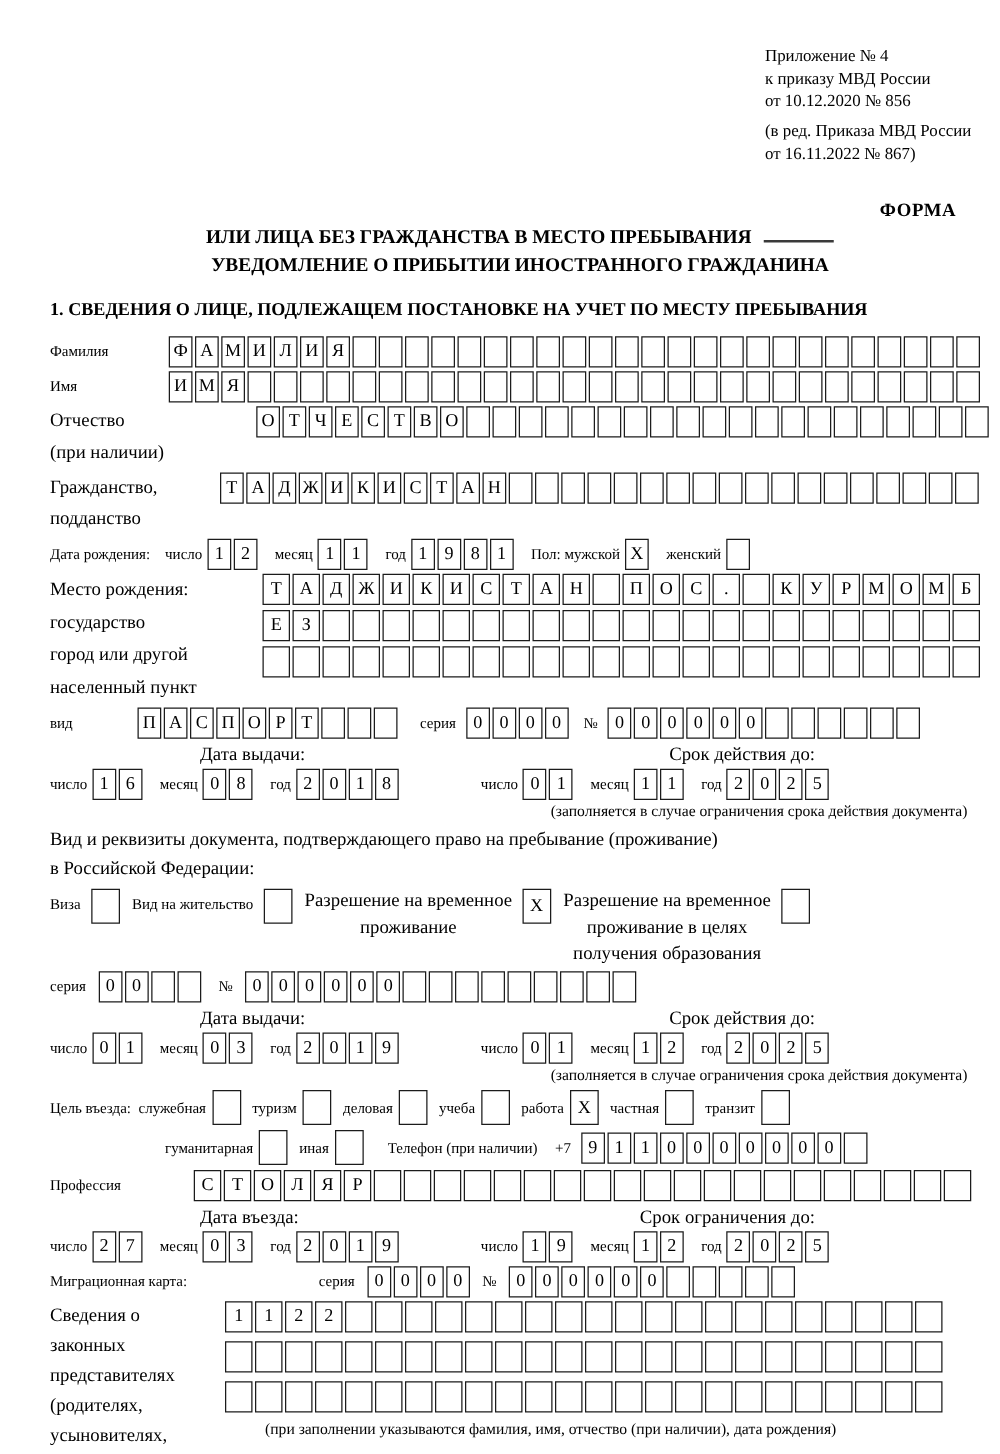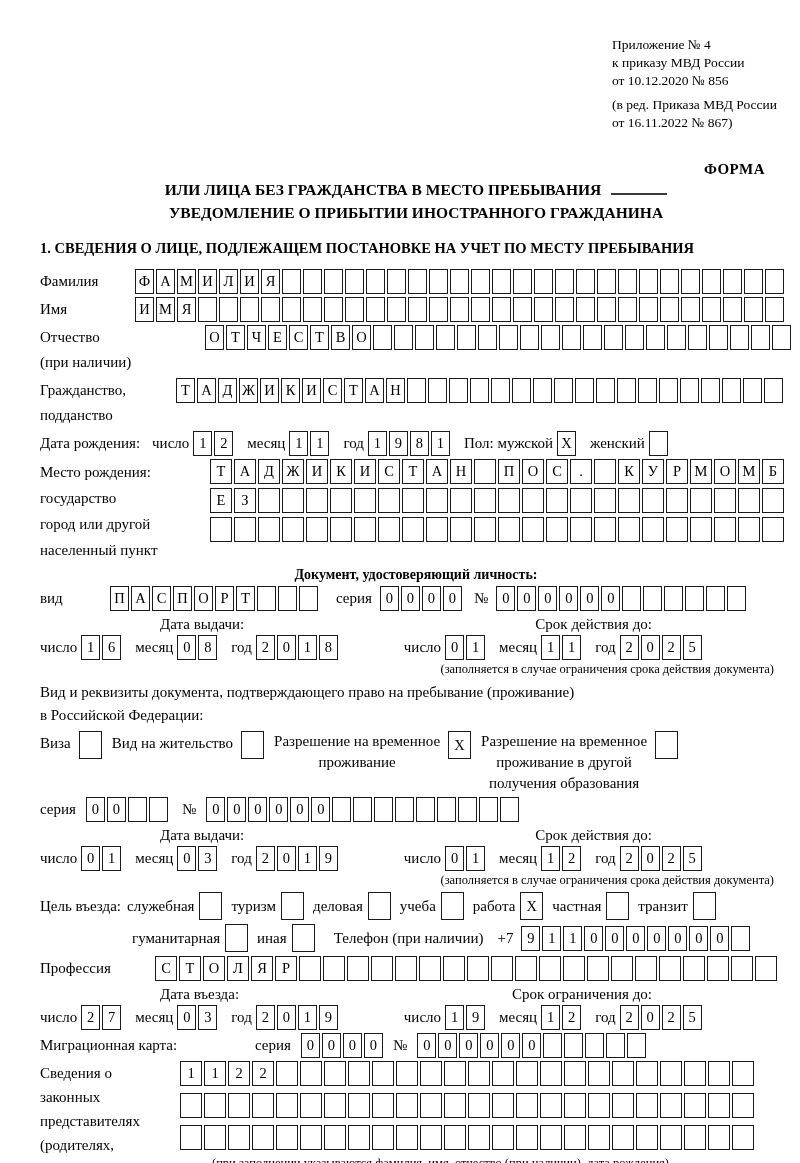--- a/index.html
+++ b/index.html
@@ -10,21 +10,21 @@
   .appendix{position:absolute;left:612px;top:36px;font-size:13.5px;line-height:18px;}
   .appendix .amend{margin-top:6px;}
   .forma{position:absolute;left:0;top:161px;width:765px;text-align:right;font-weight:bold;font-size:15px;letter-spacing:.5px;}
 
   .titleblock{margin-top:148px;text-align:center;font-weight:bold;font-size:15.5px;line-height:23px;}
   .blank{display:inline-block;width:56px;border-bottom:2.5px solid #3a3a3a;height:12px;margin-left:10px;}
   .secheading{margin-top:16px;font-weight:bold;font-size:14.5px;text-align:left;}
 
   
   .row{display:flex;align-items:flex-start;margin:3px 0;}
-  .lbl{font-size:15px;line-height:25px;white-space:nowrap;}
+  .lbl{font-size:12px;line-height:25px;white-space:nowrap;}
   .lblblock{font-size:15px;line-height:25px;}
   .cells{display:flex;gap:2px;flex-wrap:nowrap;}
   .cell{box-sizing:border-box;width:19px;height:25px;border:1.7px solid #1b1b1b;display:flex;align-items:center;justify-content:center;font-size:14.5px;background:#fff;flex:0 0 auto;}
   .wide .cell{width:22px;}
   .cb .cell{width:23px;height:28px;}
   .w95{width:95px;flex:0 0 95px;}
   .w70{width:70px;flex:0 0 70px;}
   .w165{width:165px;flex:0 0 165px;}
   .w136{width:136px;flex:0 0 136px;}
   .w170{width:170px;flex:0 0 170px;}
@@ -351,21 +351,20 @@
           <span class="cell"></span>
           <span class="cell"></span>
           <span class="cell"></span>
           <span class="cell"></span>
           <span class="cell"></span>
           <span class="cell"></span>
         </span>
     </span>
   </div>
 
-  <div class="docheading">Документ, удостоверяющий личность:</div>
 
   <div class="row" style="align-items:center;">
     <span class="lbl w70">вид</span>
     <span class="cells">
         <span class="cell">П</span>
         <span class="cell">А</span>
         <span class="cell">С</span>
         <span class="cell">П</span>
         <span class="cell">О</span>
         <span class="cell">Р</span>
@@ -476,21 +475,21 @@
         <div>Разрешение на временное</div>
         <div>проживание</div>
       </span>
       <span class="cells cb">
           <span class="cell">X</span>
         </span>
     </span>
     <span class="cbgroup" style="margin-right:0;">
       <span class="multi">
         <div>Разрешение на временное</div>
-        <div>проживание в другой</div>
+        <div>проживание в целях</div>
         <div>получения образования</div>
       </span>
       <span class="cells cb">
           <span class="cell"></span>
         </span>
     </span>
   </div>
 
   <div class="row" style="align-items:center;">
     <span class="lbl" style="margin-right:10px;">серия</span>

